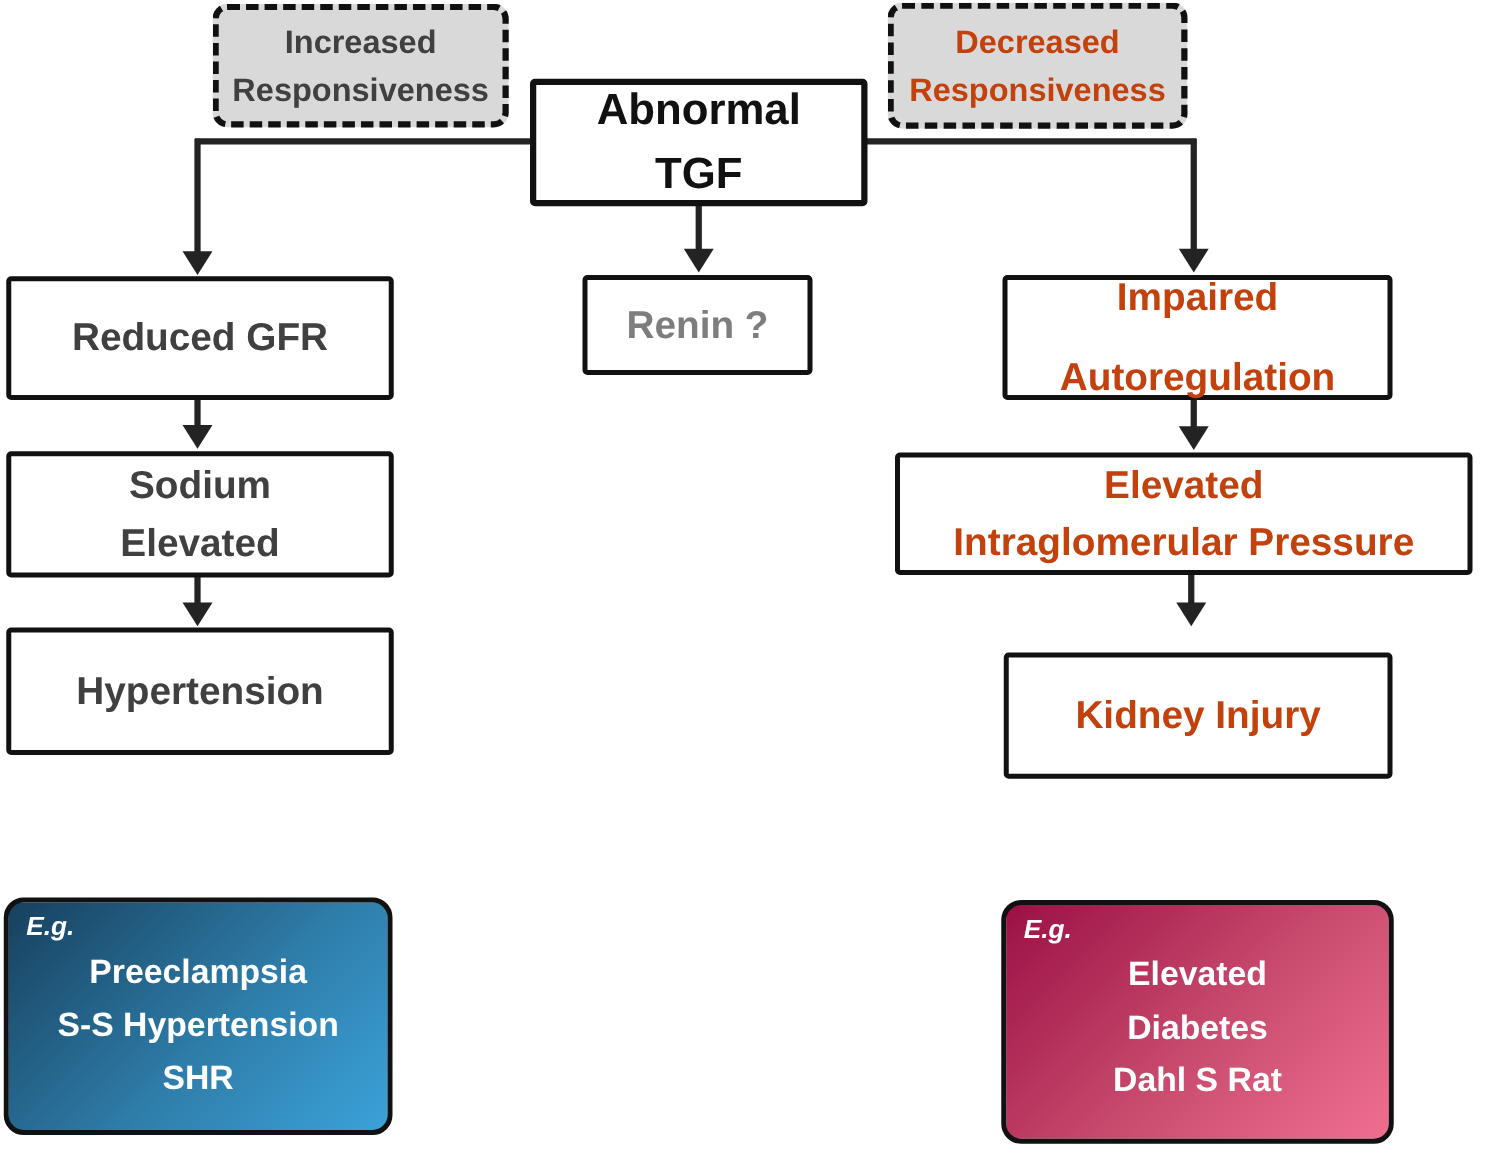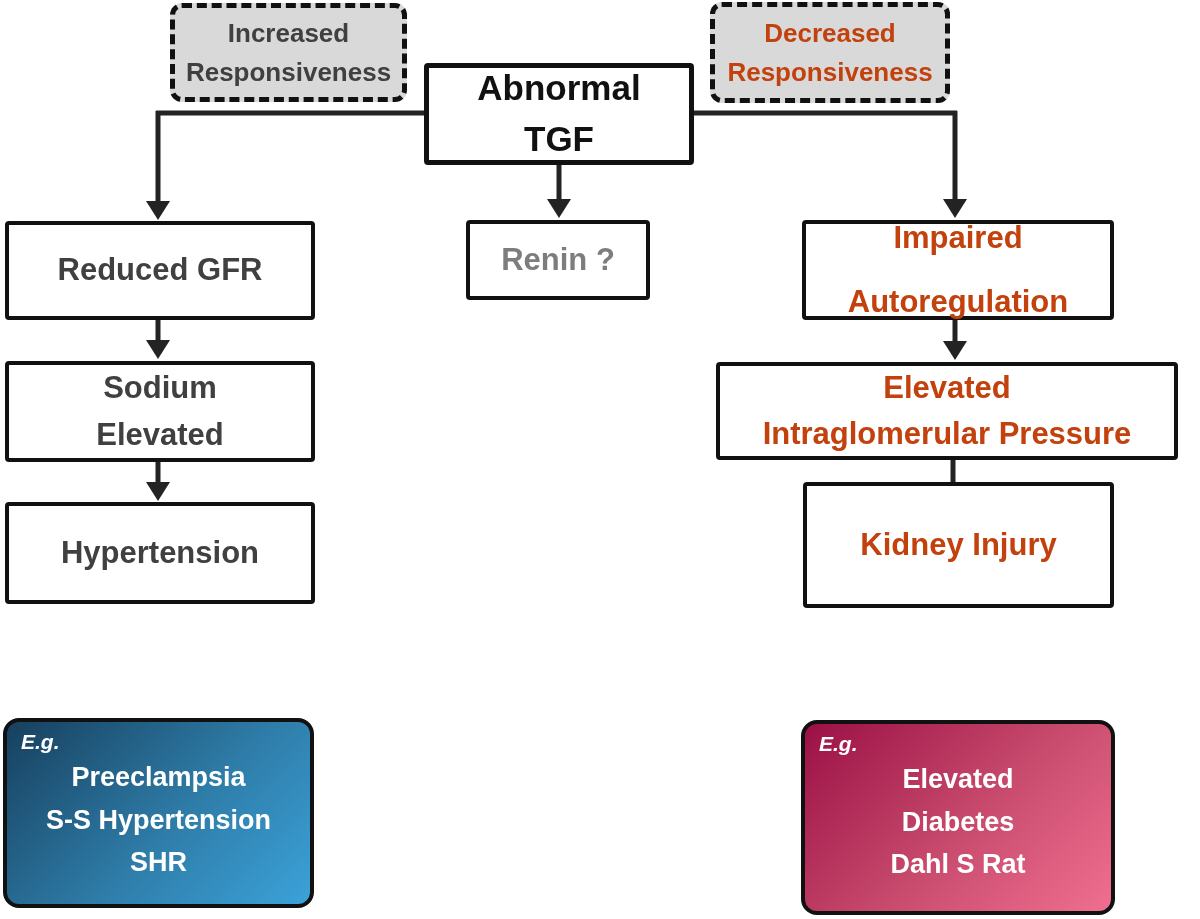--- a/index.html
+++ b/index.html
@@ -100,21 +100,21 @@
   <div class="box fs31 red-text" style="left:802px;top:220px;width:312px;height:100px;gap:17px;">
     <span>Impaired</span>
     <span>Autoregulation</span>
   </div>
 
   <div class="box fs31 red-text" style="left:716px;top:362px;width:462px;height:98px;">
     <span>Elevated</span>
     <span>Intraglomerular Pressure</span>
   </div>
 
-  <div class="box fs31 red-text" style="left:803px;top:482px;width:311px;height:126px;">
+  <div class="box fs31 red-text" style="left:803px;top:522px;width:311px;height:101px;">
     <span>Kidney Injury</span>
   </div>
 
   <div class="example-box blue-grad" style="left:3px;top:718px;width:311px;height:190px;">
     <div class="eg-label">E.g.</div>
     <div class="eg-items">
       <div>Preeclampsia</div>
       <div>S-S Hypertension</div>
       <div>SHR</div>
     </div>

